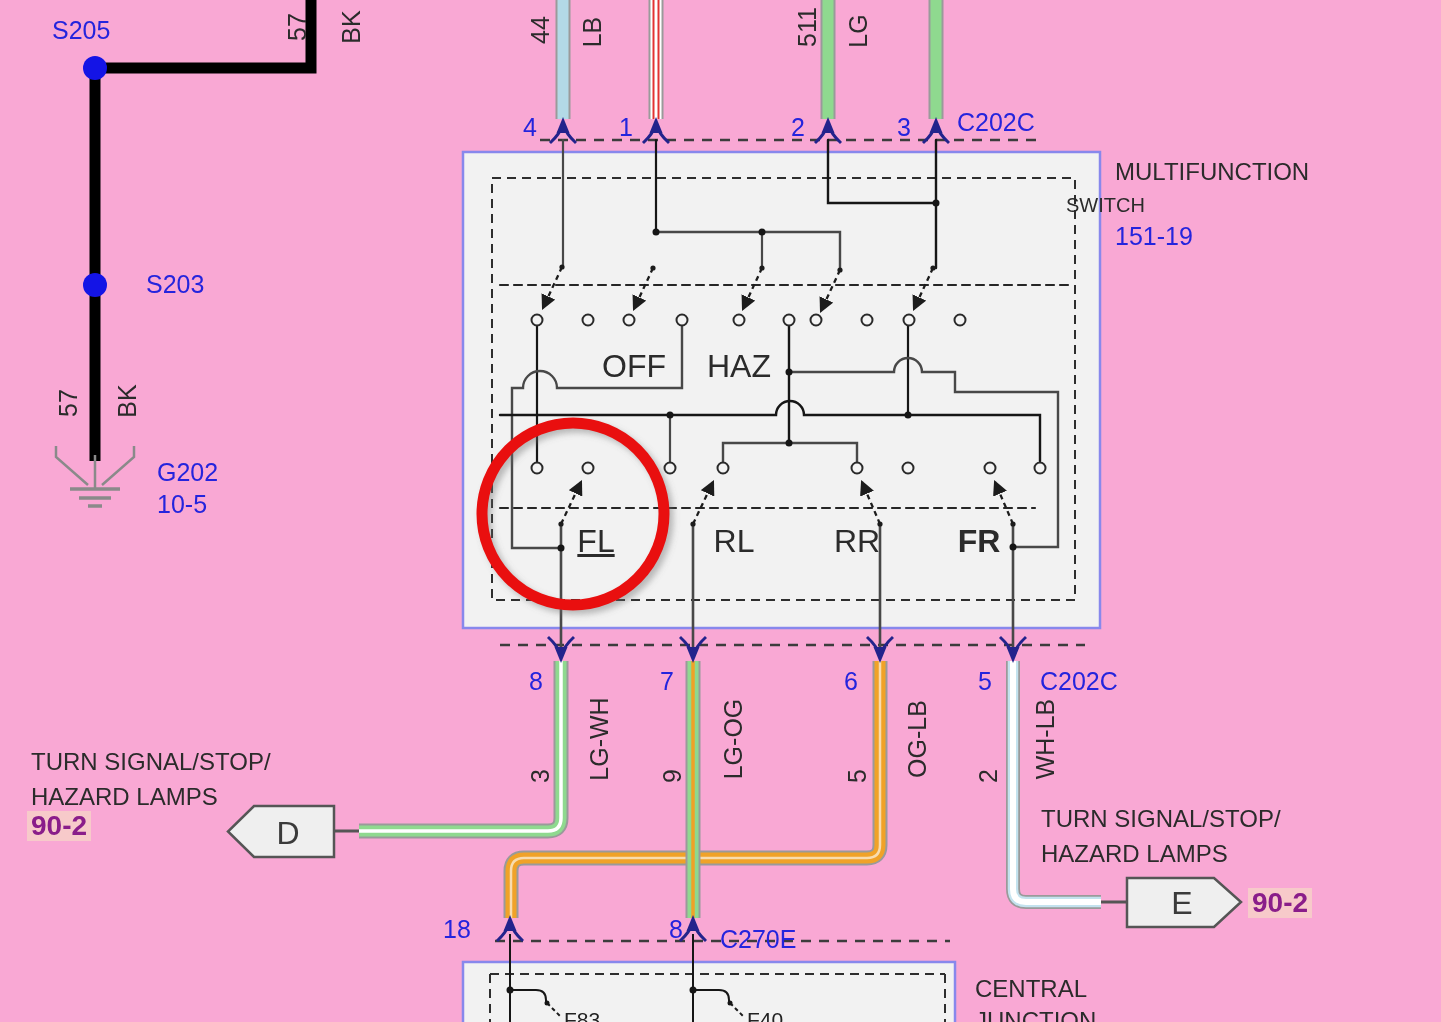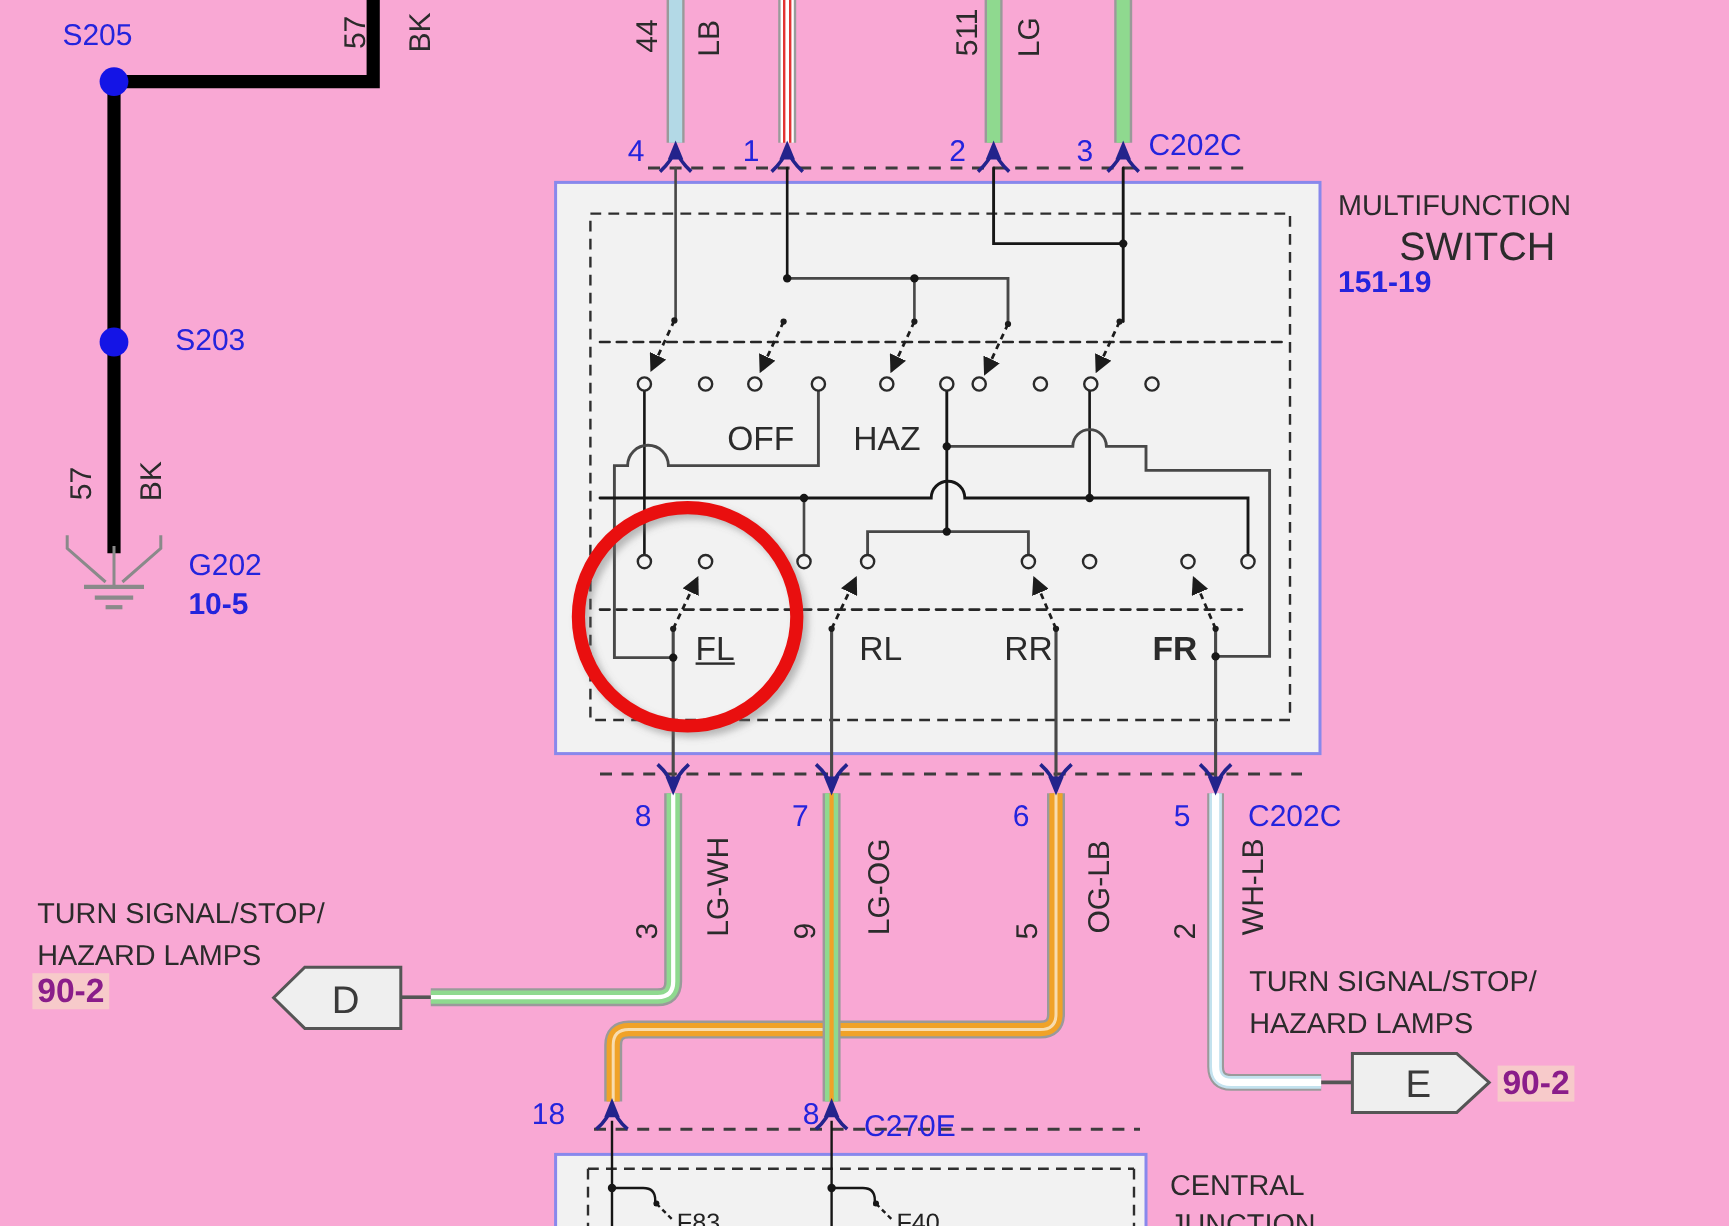--- a/index.html
+++ b/index.html
@@ -4,22 +4,22 @@
 <style>
   html,body{margin:0;padding:0;background:#fff;}
   .stage{position:relative;width:1441px;height:1022px;background:#f9a8d4;overflow:hidden;
          font-family:"Liberation Sans",sans-serif;}
   .stage svg{position:absolute;left:0;top:0;}
   .lbl{position:absolute;white-space:nowrap;font-size:25px;color:#2b2b2b;
        transform:translateY(-50%);line-height:1;}
   .ctr{transform:translate(-50%,-50%);}
   .rot{transform:translate(-50%,-50%) rotate(-90deg);}
   .blue{color:#2424dd;}
-  .bold{font-weight:bold;text-align:right;}
-  .pos{font-size:28px;}
+  .bold{font-weight:normal;text-align:right;}
+  .pos{font-size:32px;}
   .pin{font-size:25px;}
   .conn-letter{font-size:32px;color:#3a3a3a;}
   .pageref{background:#f7caca;color:#8a1d8a;font-weight:bold;font-size:28px;padding:1px 4px;}
   .fuse{font-size:21px;color:#222;}
 </style>
 </head>
 <body>
 
 <div class="stage">
 
@@ -281,21 +281,21 @@
 <div class="lbl rot" style="left:807px;top:27px;">511</div>
 <div class="lbl rot" style="left:858px;top:31px;">LG</div>
 
 <div class="lbl ctr blue pin" style="left:530px;top:127px;">4</div>
 <div class="lbl ctr blue pin" style="left:626px;top:127px;">1</div>
 <div class="lbl ctr blue pin" style="left:798px;top:127px;">2</div>
 <div class="lbl ctr blue pin" style="left:904px;top:127px;">3</div>
 <div class="lbl blue" style="left:957px;top:122px;">C202C</div>
 
 <div class="lbl" style="left:1115px;top:172px;font-size:24px;">MULTIFUNCTION</div>
-<div class="lbl" style="left:1166px;top:205px;font-size:33px;">SWITCH</div>
+<div class="lbl" style="left:1066px;top:205px;font-size:20px;">SWITCH</div>
 <div class="lbl blue bold" style="left:1115px;top:236px;">151-19</div>
 
 <div class="lbl ctr pos" style="left:634px;top:366px;">OFF</div>
 <div class="lbl ctr pos" style="left:739px;top:366px;">HAZ</div>
 <div class="lbl ctr pos" style="left:596px;top:541px;text-decoration:underline;">FL</div>
 <div class="lbl ctr pos" style="left:734px;top:541px;">RL</div>
 <div class="lbl ctr pos" style="left:857px;top:541px;">RR</div>
 <div class="lbl ctr pos" style="left:979px;top:541px;font-weight:bold;">FR</div>
 
 <div class="lbl ctr blue pin" style="left:536px;top:681px;">8</div>

